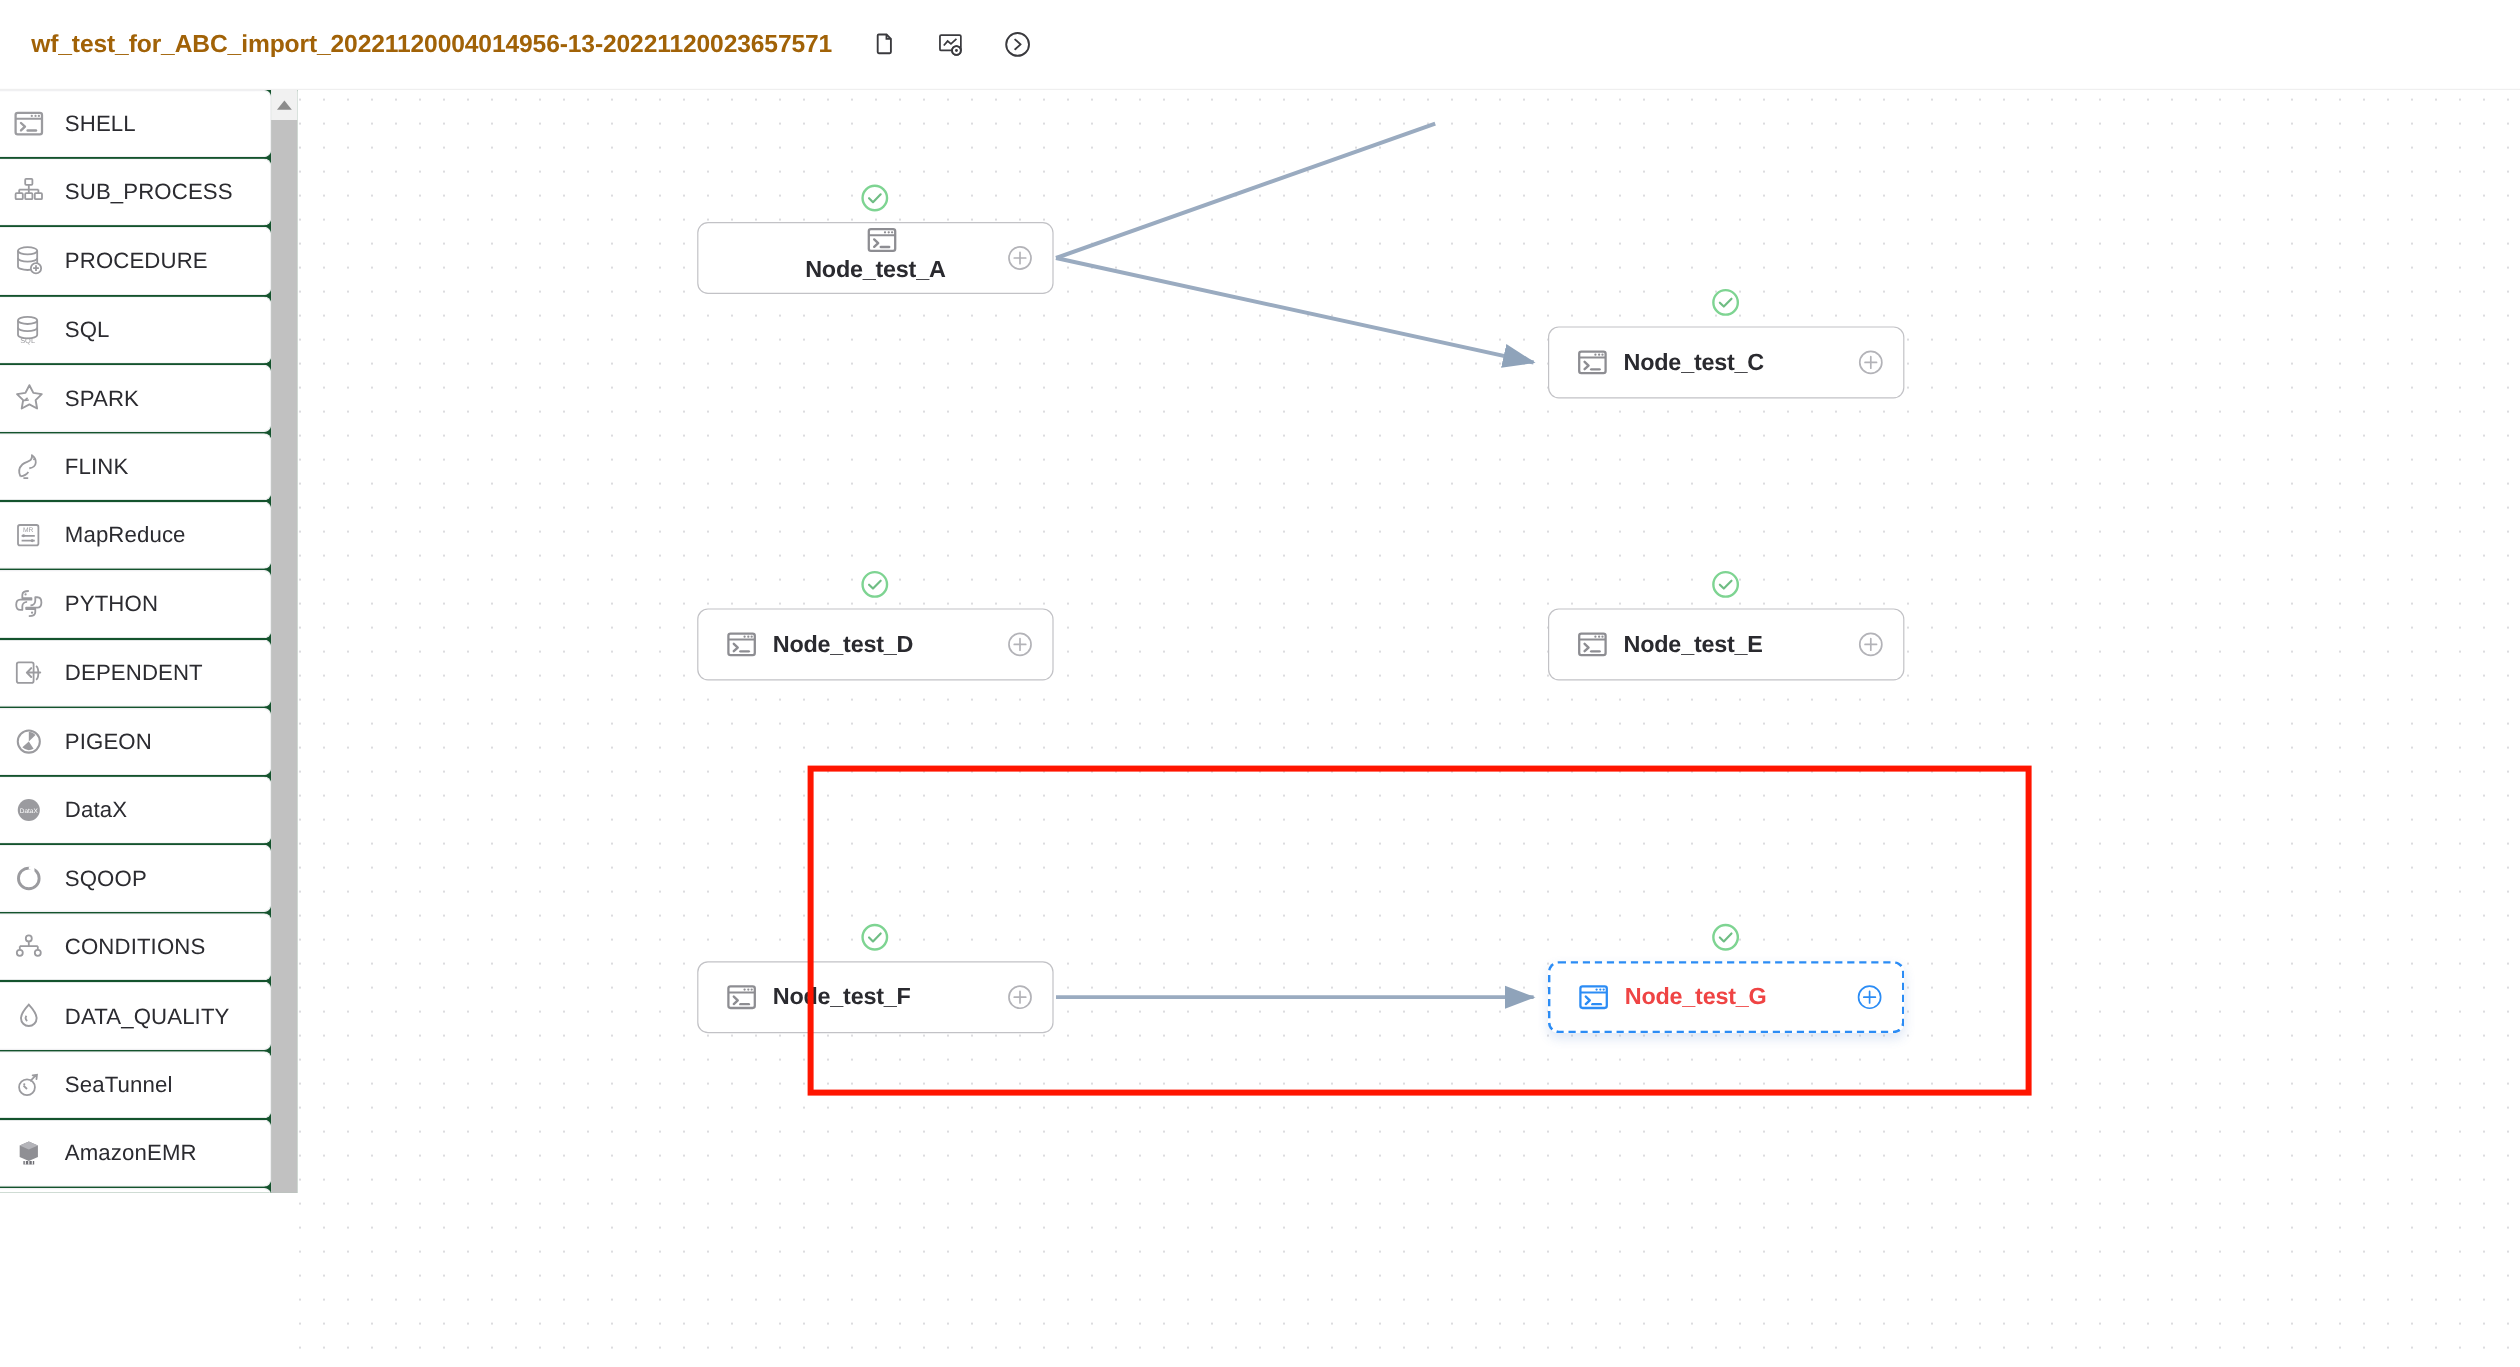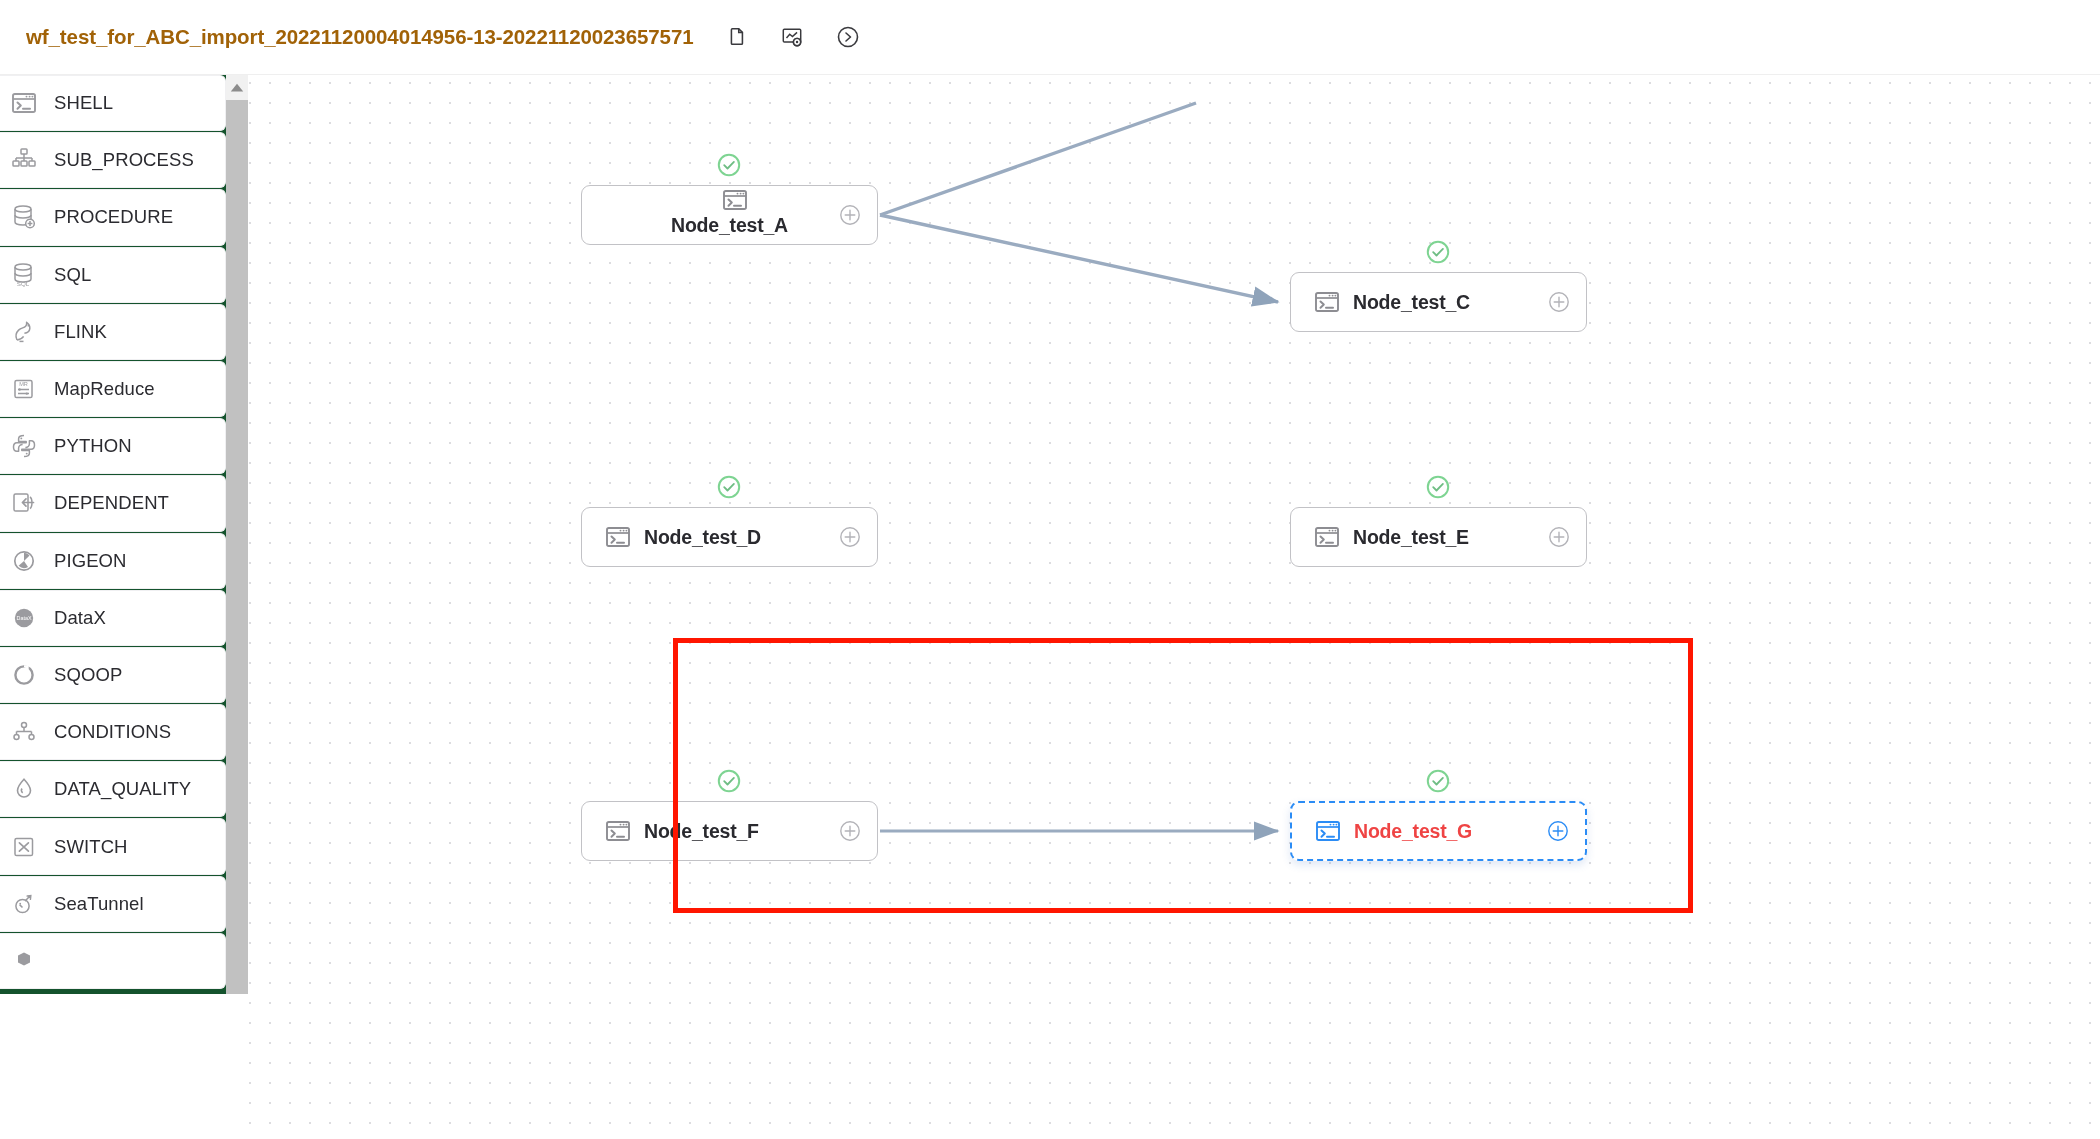--- a/index.html
+++ b/index.html
@@ -237,20 +237,29 @@
       <ellipse cx="12" cy="5" rx="8" ry="3" stroke="currentColor" fill="none" stroke-width="1.5"></ellipse>
       <path d="M4 5v12c0 1.7 3.6 3 8 3s8-1.3 8-3V5" stroke="currentColor" fill="none" stroke-width="1.5"></path>
       <path d="M4 11c0 1.7 3.6 3 8 3s8-1.3 8-3" stroke="currentColor" fill="none" stroke-width="1.5"></path>
       <text x="12" y="24" font-size="6.2" font-family="'Liberation Sans',sans-serif" fill="currentColor" text-anchor="middle">SQL</text>
     </svg>
         </span>
         <span class="task-label">SQL</span>
       </div>
       <div class="task-item">
         <span class="task-icon">
+          <svg width="27" height="27" viewBox="0 0 27 27">
+      <path d="M13.5 3l3.3 6.4 7 1-5.1 5 1.2 7-6.4-3.4-6.4 3.4 1.2-7-5.1-5 7-1z" stroke="currentColor" fill="none" stroke-width="1.6" stroke-linejoin="round"></path>
+      <path d="M12 13.5l-2.6 2.2 3.6-0.4" stroke="currentColor" fill="none" stroke-width="1.3"></path>
+    </svg>
+        </span>
+        <span class="task-label">SPARK</span>
+      </div>
+      <div class="task-item">
+        <span class="task-icon">
           <svg width="26" height="26" viewBox="0 0 26 26">
       <path d="M6 21c-1.6-3.4-1-7.4 1.6-9.9 2.5-2.5 5.4-2 7-3.8 1.5-1.8 1-4 1-4s3.6 2.4 3.2 6.3c-.3 3.1-3 4.3-5.4 4.6" stroke="currentColor" fill="none" stroke-width="1.5" stroke-linejoin="round"></path>
       <path d="M6 21c3-0.4 5.4-1.7 6.6-3.6" stroke="currentColor" fill="none" stroke-width="1.5"></path>
       <circle cx="17.4" cy="6.7" r="0.9" fill="currentColor"></circle>
       <path d="M8.5 22.4h4" stroke="currentColor" fill="none" stroke-width="1.5"></path>
     </svg>
         </span>
         <span class="task-label">FLINK</span>
       </div>
       <div class="task-item">
@@ -330,36 +339,38 @@
           <svg width="26" height="26" viewBox="0 0 26 26">
       <path d="M13 3.2c0 0 6.5 7 6.5 11.3A6.5 6.5 0 0 1 6.5 14.5C6.5 10.2 13 3.2 13 3.2z" stroke="currentColor" fill="none" stroke-width="1.6"></path>
       <path d="M11 12.5c-0.9 1.4-0.6 3.3 0.7 4.3" stroke="currentColor" fill="none" stroke-width="1.5"></path>
     </svg>
         </span>
         <span class="task-label">DATA_QUALITY</span>
       </div>
       <div class="task-item">
         <span class="task-icon">
           <svg width="26" height="26" viewBox="0 0 26 26">
-      <rect x="4" y="4.5" width="17.5" height="17" rx="1.6" stroke="currentColor" fill="none" stroke-width="1.5"></rect>
-      <path d="M8.4 8.9l9 8.2M17.4 8.9l-9 8.2" stroke="currentColor" fill="none" stroke-width="1.7" stroke-linecap="round"></path>
-    </svg>
-        </span>
-        <span class="task-label">SWITCH</span>
-      </div>
-      <div class="task-item">
-        <span class="task-icon">
-          <svg width="26" height="26" viewBox="0 0 26 26">
       <circle cx="11.5" cy="15" r="6.6" stroke="currentColor" fill="none" stroke-width="1.5"></circle>
       <path d="M14.6 9.6l4.6-4.8M16.2 5.1l3.6-0.5-0.4 3.7" stroke="currentColor" fill="none" stroke-width="1.5" stroke-linecap="round"></path>
       <path d="M8.6 13.6l2.9 2.9" stroke="currentColor" fill="none" stroke-width="1.5"></path>
       <circle cx="9.2" cy="12.6" r="0.9" fill="currentColor"></circle>
     </svg>
         </span>
         <span class="task-label">SeaTunnel</span>
+      </div>
+      <div class="task-item">
+        <span class="task-icon">
+          <svg width="26" height="26" viewBox="0 0 26 26">
+      <path d="M13 3.2l7.6 3.4v9.6L13 19.6 5.4 16.2V6.6z" fill="#8f8f94"></path>
+      <path d="M13 3.2l7.6 3.4L13 10 5.4 6.6z" fill="#b4b4b9"></path>
+      <path d="M8.5 19.5h9v3h-9z" fill="#6f6f75"></path>
+      <path d="M10.1 19.5v3M13 19.5v3M15.9 19.5v3" stroke="#ffffff" stroke-width="0.9"></path>
+    </svg>
+        </span>
+        <span class="task-label">AmazonEMR</span>
       </div>
       <div class="task-item">
         <span class="task-icon">
           <svg width="26" height="26" viewBox="0 0 26 26">
       <path d="M13 4.5l6 3v7l-6 3-6-3v-7z" fill="#9b9b9f"></path>
     </svg>
         </span>
         <span class="task-label"></span>
       </div>
     </div>

